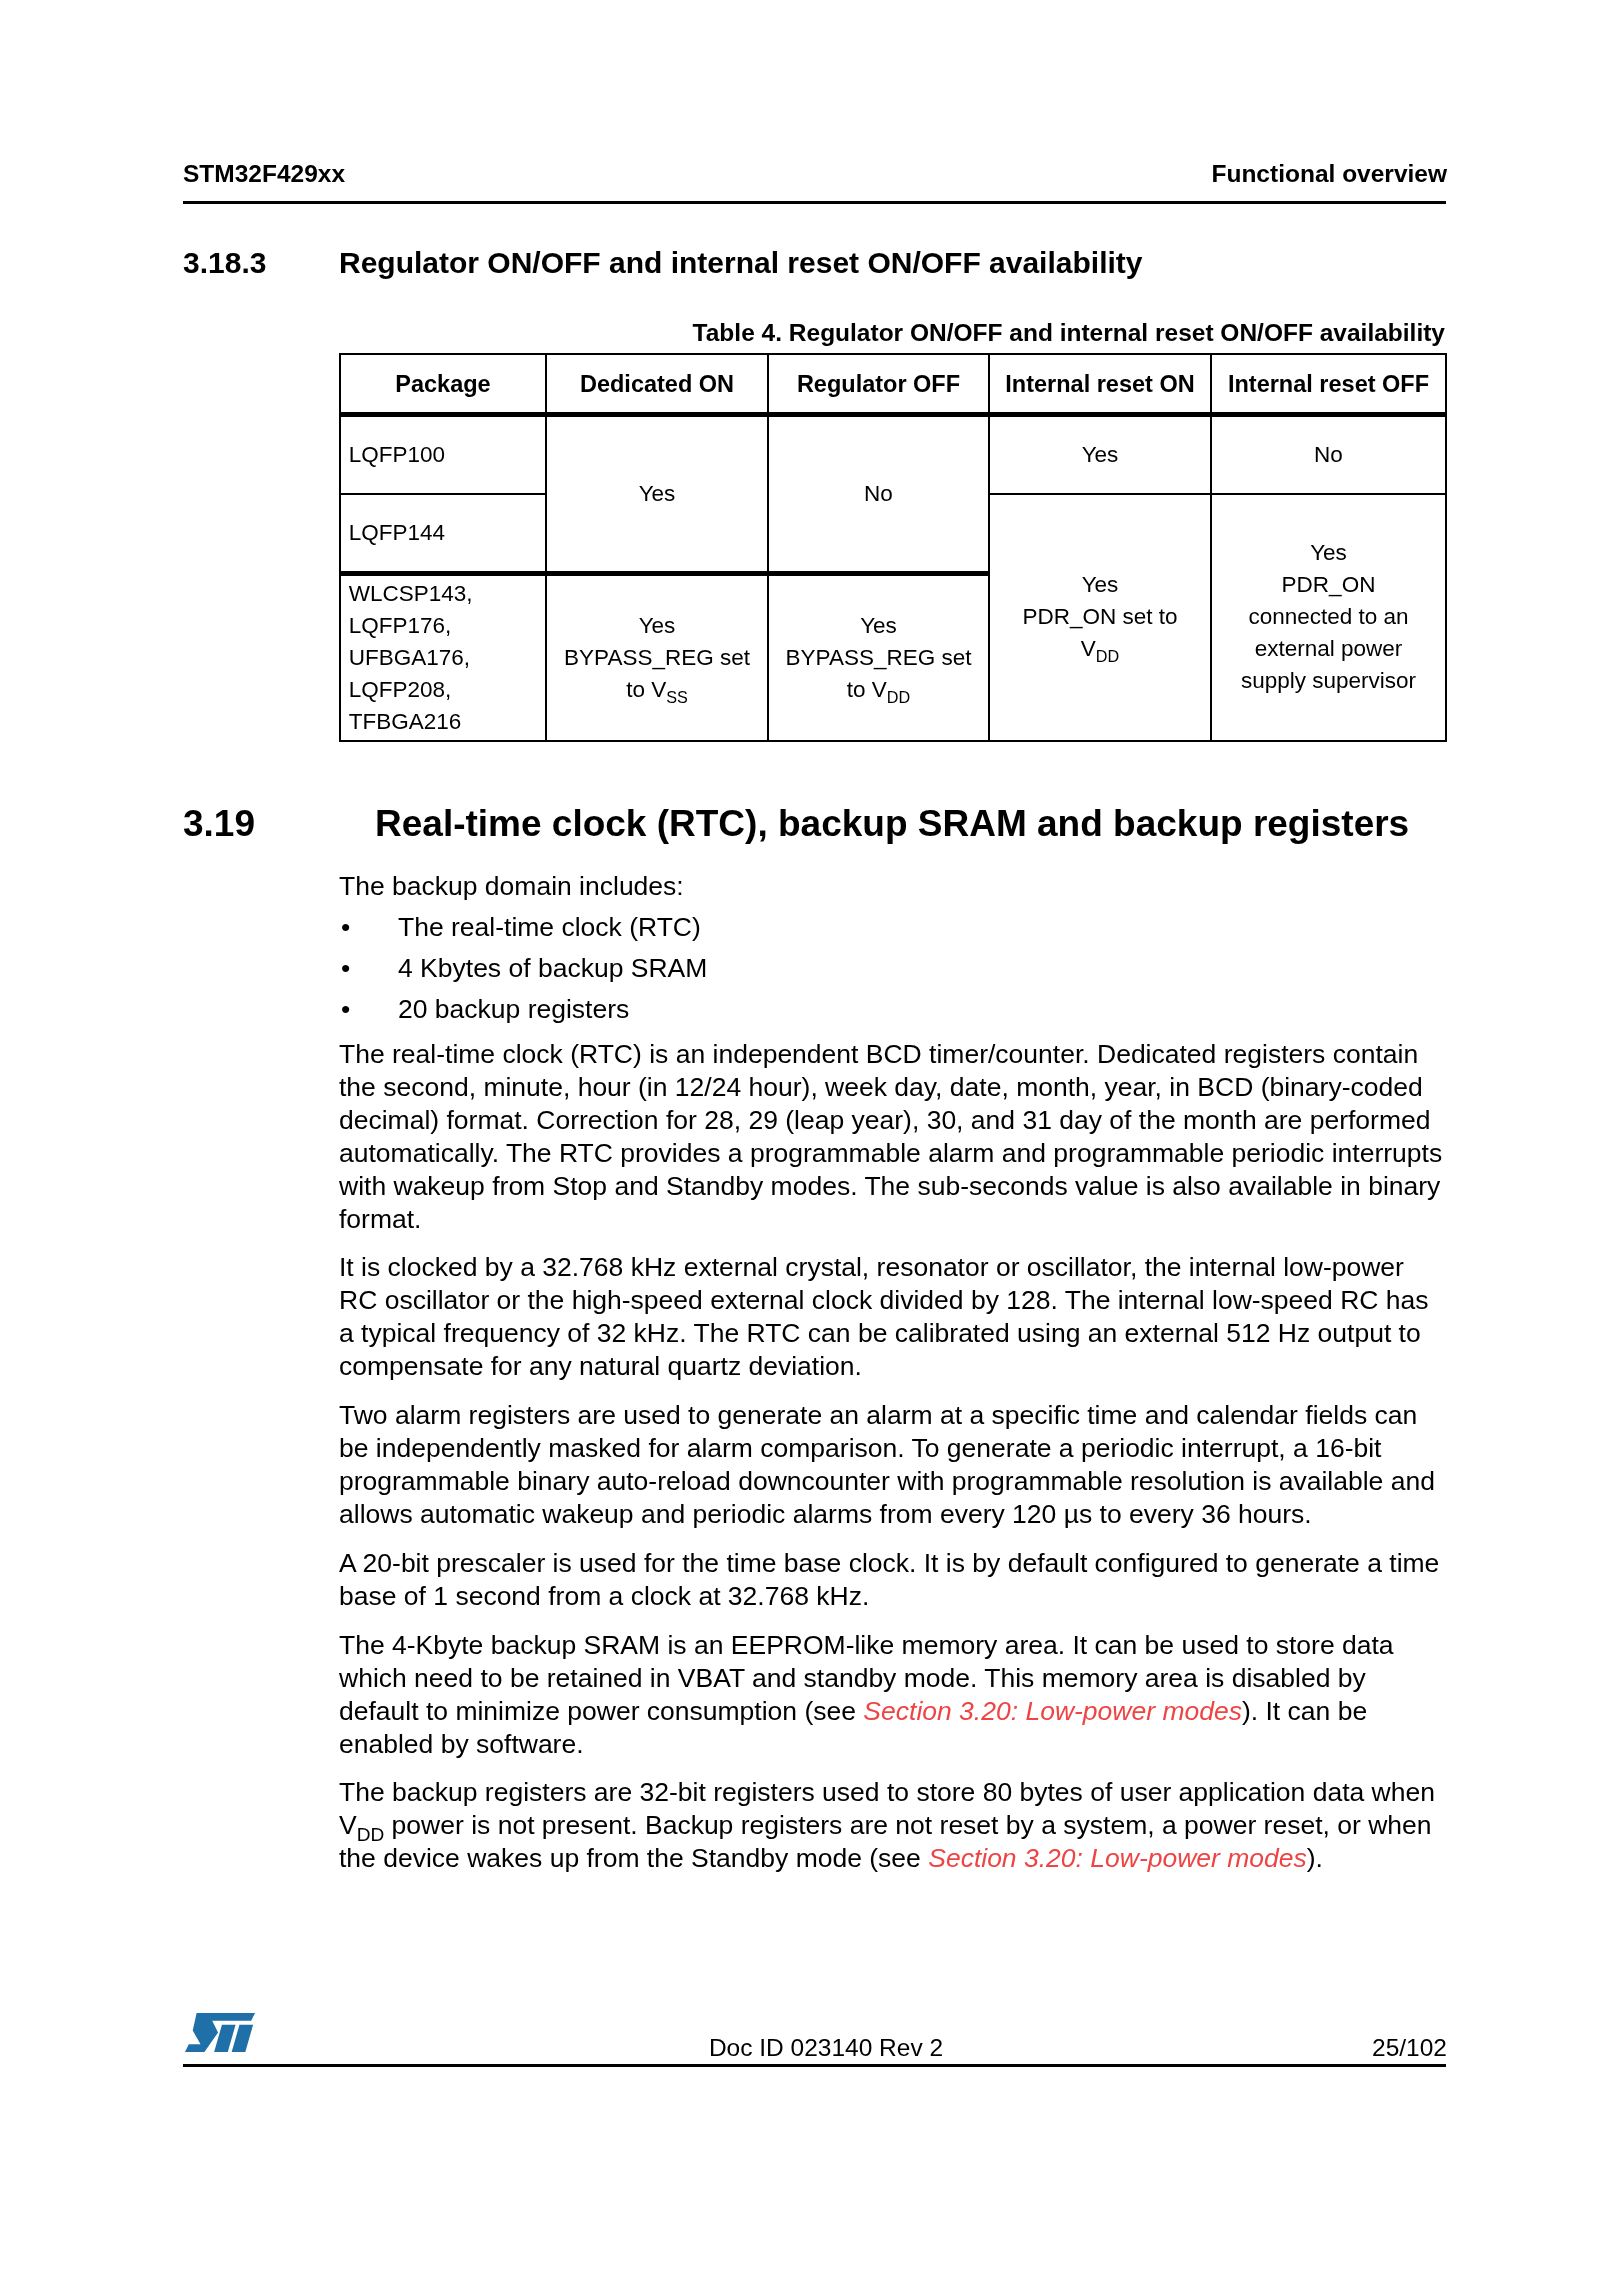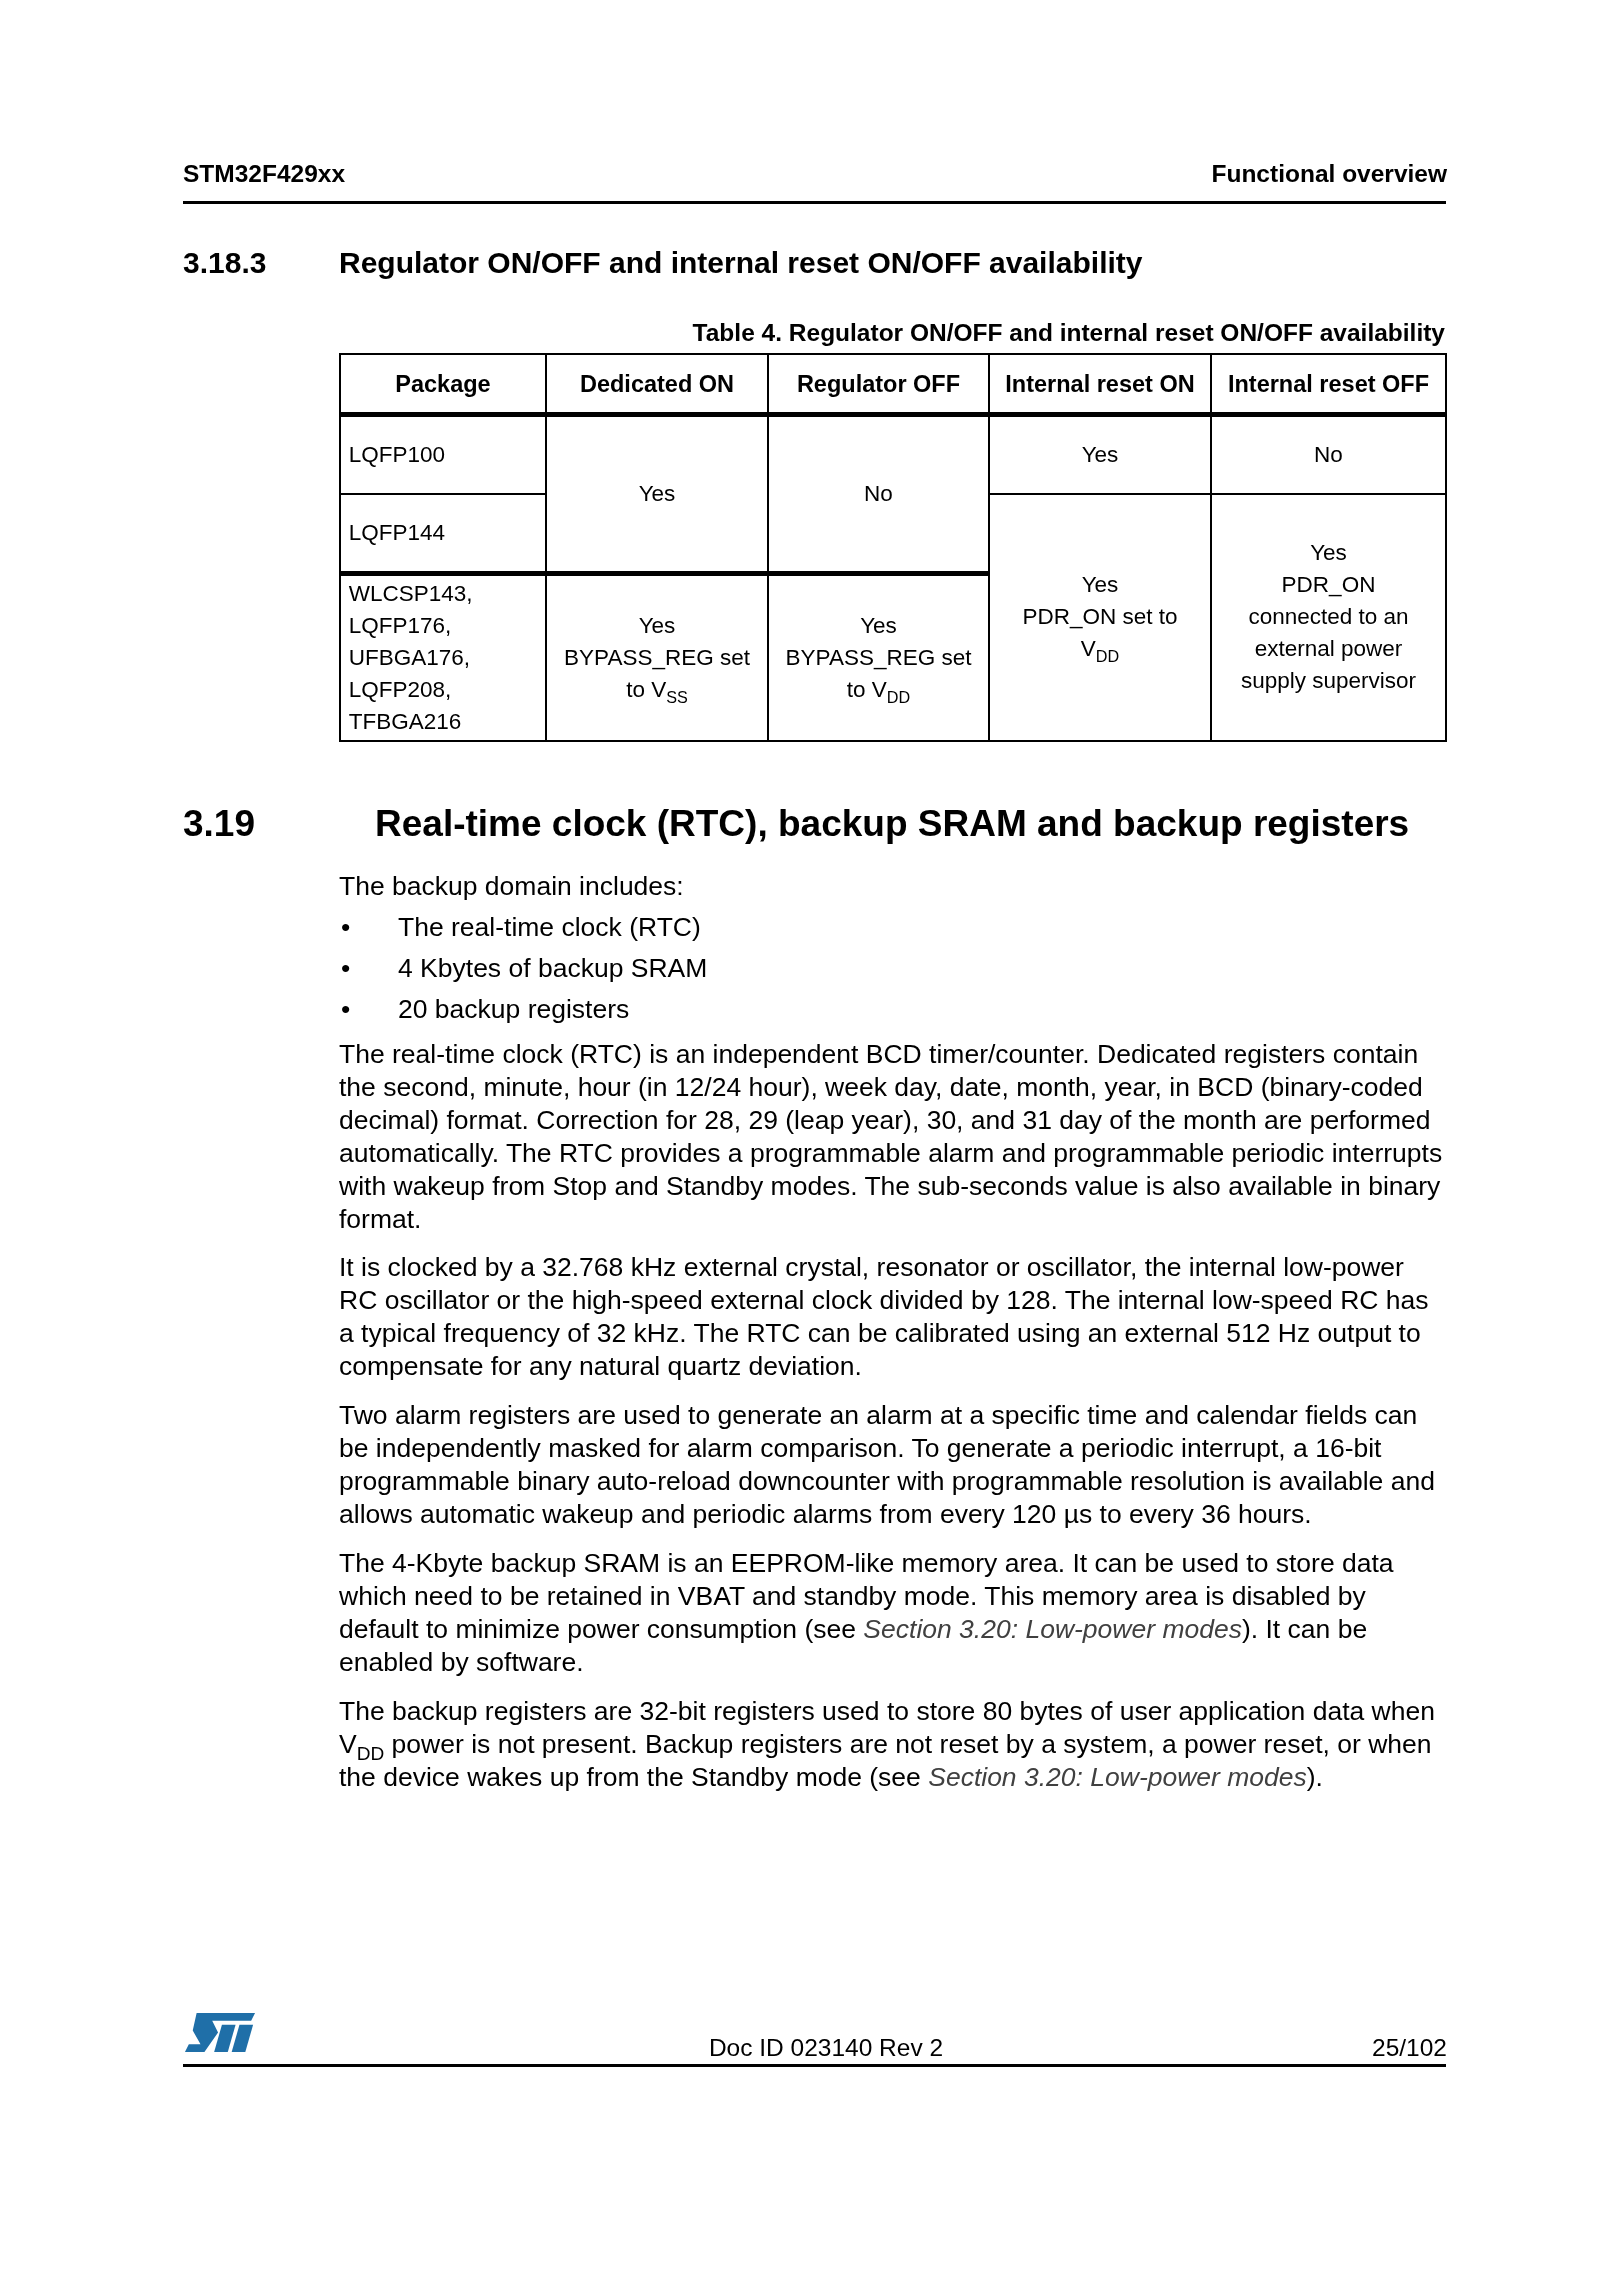--- a/index.html
+++ b/index.html
@@ -20,21 +20,21 @@
     table.reg tr.head th { border-bottom: 5.9px solid #000; }
     table.reg td.pkg { text-align: left; padding-left: 7.8px; }
     table.reg td.thick-top { border-top: 5.9px solid #000; }
     sub { font-size: 0.72em; vertical-align: -0.35em; line-height: 0; }
 
     .body { left: 339px; width: 1108px; font-size: 26.5px; line-height: 33px; }
     .body p { margin: 0 0 15.7px 0; }
     .bullets { margin: 0; padding: 0; list-style: none; }
     .bullets li { position: relative; padding-left: 59px; height: 41px; line-height: 41px; }
     .bullets li .dot { position: absolute; left: 2px; top: 0; }
-    a.xref { color: #404040; font-style: italic; text-decoration: none; }
+    a.xref { color: #ef4444; font-style: italic; text-decoration: none; }
 
     .footer-doc { left: 16px; width: 1620px; text-align: center; top: 2034px; font-size: 24.5px; }
     .footer-page { right: 173px; top: 2034px; font-size: 24.5px; }
     .logo { left: 183px; top: 2011px; width: 74px; height: 43px; }
   </style>
 </head>
 <body>
 
 <div class="abs hdr-left">STM32F429xx</div>
 <div class="abs hdr-right">Functional overview</div>
@@ -111,20 +111,21 @@
 <div class="abs body" style="top:870px;">
   <p style="margin-bottom:4px;">The backup domain includes:</p>
   <ul class="bullets" style="margin-bottom:7.8px;">
     <li><span class="dot">•</span><span>The real-time clock (RTC)</span></li>
     <li><span class="dot">•</span><span>4 Kbytes of backup SRAM</span></li>
     <li><span class="dot">•</span><span>20 backup registers</span></li>
   </ul>
   <p>The real-time clock (RTC) is an independent BCD timer/counter. Dedicated registers contain the second, minute, hour (in 12/24 hour), week day, date, month, year, in BCD (binary-coded decimal) format. Correction for 28, 29 (leap year), 30, and 31 day of the month are performed automatically. The RTC provides a programmable alarm and programmable periodic interrupts with wakeup from Stop and Standby modes. The sub-seconds value is also available in binary format.</p>
   <p>It is clocked by a 32.768 kHz external crystal, resonator or oscillator, the internal low-power RC oscillator or the high-speed external clock divided by 128. The internal low-speed RC has a typical frequency of 32 kHz. The RTC can be calibrated using an external 512 Hz output to compensate for any natural quartz deviation.</p>
   <p>Two alarm registers are used to generate an alarm at a specific time and calendar fields can be independently masked for alarm comparison. To generate a periodic interrupt, a 16-bit programmable binary auto-reload downcounter with programmable resolution is available and allows automatic wakeup and periodic alarms from every 120 µs to every 36 hours.</p>
+  <p>A 20-bit prescaler is used for the time base clock. It is by default configured to generate a time base of 1 second from a clock at 32.768 kHz.</p>
   <p><span>The 4-Kbyte backup SRAM is an EEPROM-like memory area. It can be used to store data which need to be retained in VBAT and standby mode. This memory area is disabled by default to minimize power consumption (see </span><a class="xref">Section 3.20: Low-power modes</a><span>). It can be enabled by software.</span></p>
   <p><span>The backup registers are 32-bit registers used to store 80 bytes of user application data when V</span><sub>DD</sub><span> power is not present. Backup registers are not reset by a system, a power reset, or when the device wakes up from the Standby mode (see </span><a class="xref">Section 3.20: Low-power modes</a><span>).</span></p>
 </div>
 
 <svg class="abs logo" viewBox="0 0 76 44">
   <polygon points="14,2 74,2 70,10 30,10 36,22 22,42 2,42 6,34 18,34 10,20" fill="#1f6fa8"></polygon>
   <polygon points="40,14 54,14 46,42 32,42" fill="#1f6fa8"></polygon>
   <polygon points="58,14 72,14 64,42 50,42" fill="#1f6fa8"></polygon>
 </svg>
 <div class="abs footer-doc">Doc ID 023140 Rev 2</div>

